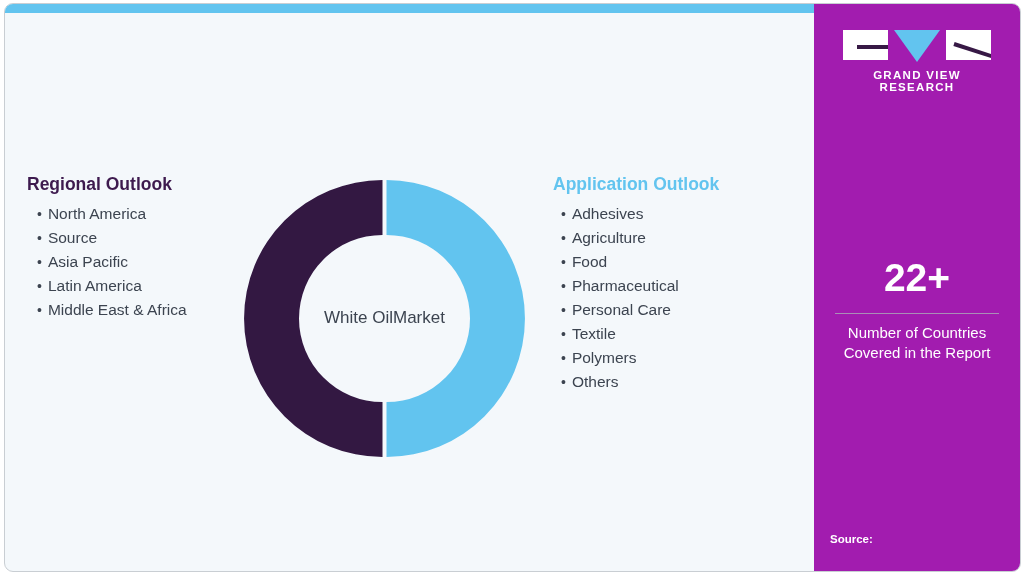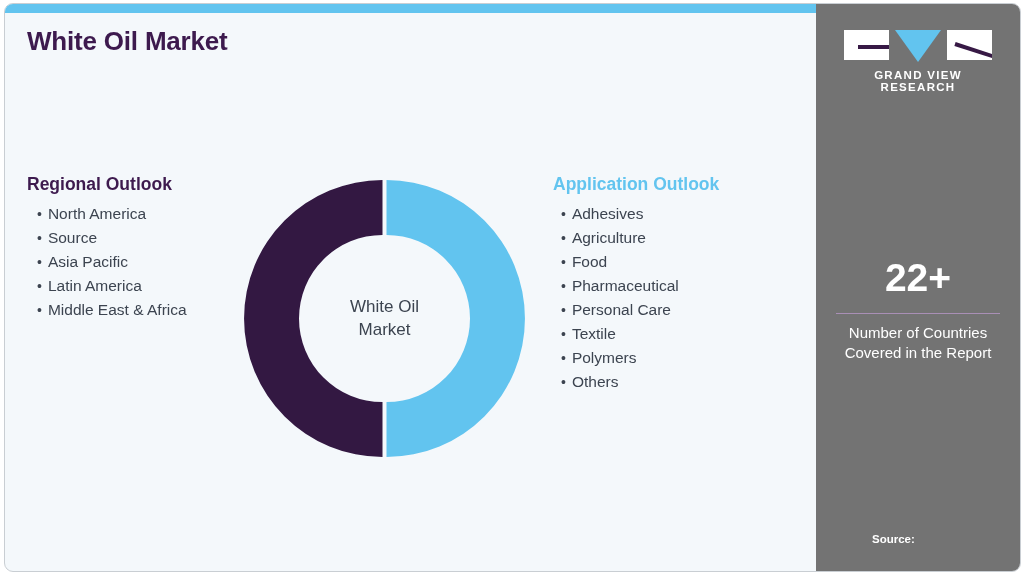--- a/index.html
+++ b/index.html
@@ -116,40 +116,41 @@
     width: 283px;
     height: 283px;
   }
   .donut-center-text {
     position: absolute;
     left: 0;
     top: 0;
     width: 283px;
     height: 283px;
     display: flex;
-    flex-direction: column;
+    flex-direction: row;
     align-items: center;
     justify-content: center;
     pointer-events: none;
   }
   .donut-center-text span {
     font-size: 17px;
     color: #3c4450;
     line-height: 1.35;
     text-align: center;
   }
 
   
   .sidebar {
     position: absolute;
     right: 0;
     top: 0;
-    width: 204px;
+    width: 168px;
     height: 569px;
-    background: #737373;
+    background: #a21caf;
+    padding-left: 38px;
   }
 
   .logo {
     position: absolute;
     left: 50%;
     transform: translateX(-50%);
     top: 26px;
     width: 148px;
   }
   .logo-marks {
@@ -233,36 +234,34 @@
     position: absolute;
     left: 16px;
     bottom: 25px;
     width: 176px;
     color: #ffffff;
   }
   .source-label {
     font-size: 11.5px;
     font-weight: bold;
     line-height: 1.45;
-    margin-left: 40px;
   }
   .source-url {
     font-size: 12.5px;
     line-height: 1.4;
   }
 </style>
 </head>
 <body>
 
 <div class="card">
 
   <div class="accent-bar"></div>
 
   <div class="header">
-    <h1 class="title">White Oil Market</h1>
   </div>
 
   <div class="col-left">
     <div class="col-heading purple">Regional Outlook</div>
     <ul class="bullet-list">
       <li>
           <span class="dot">•</span>
           <span>North America</span>
         </li>
       <li>

